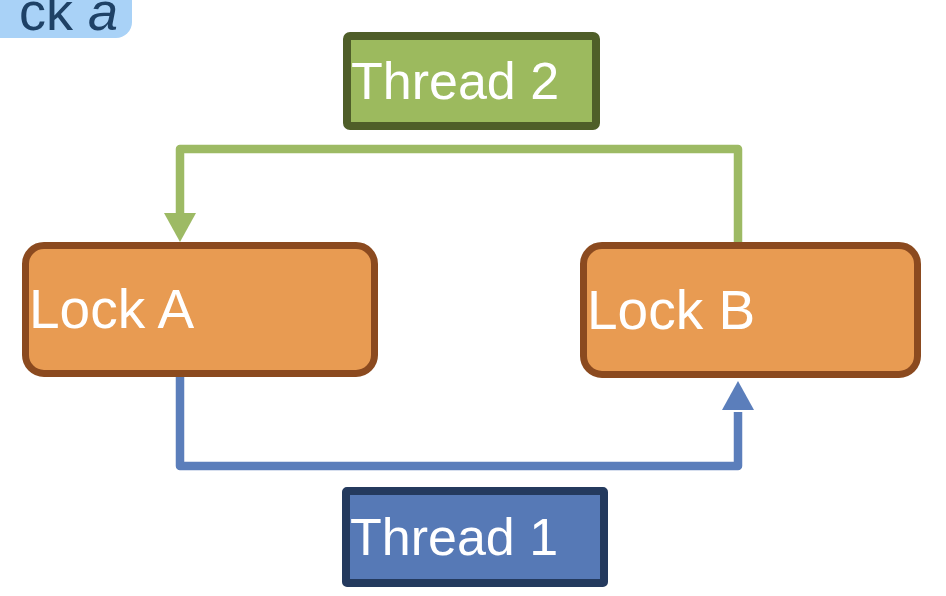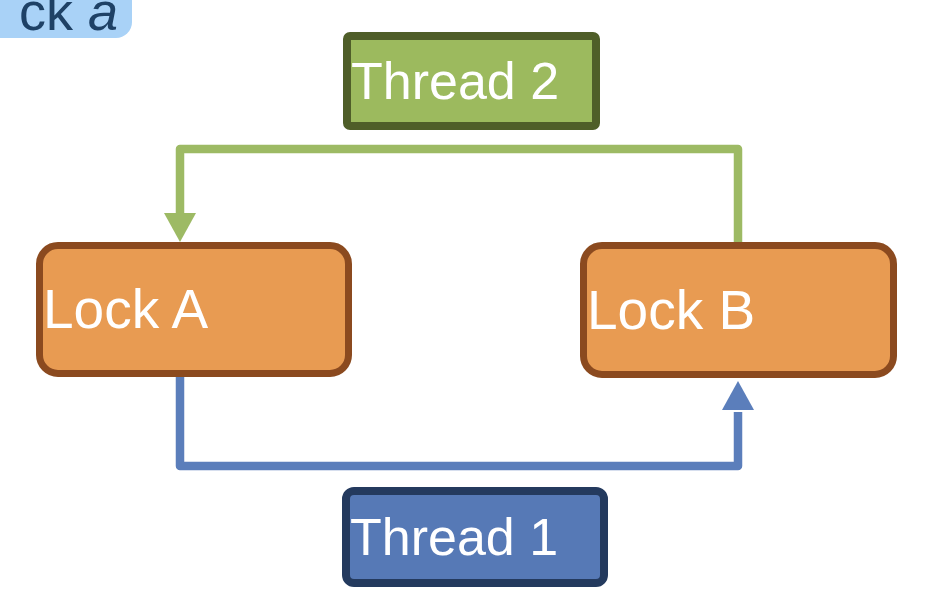--- a/index.html
+++ b/index.html
@@ -60,39 +60,39 @@
     border-radius: 7px;
     font-size: 52px;
   }
   .thread1-node {
     left: 342px;
     top: 487px;
     width: 266px;
     height: 100px;
     background: var(--blue_fill);
     border: 8px solid var(--blue_border);
-    border-radius: 12px;
+    border-radius: 5px;
     font-size: 52px;
   }
   .lock-node {
     background: var(--orange_fill);
     border: 7px solid var(--orange_border);
     border-radius: 22px;
     font-size: 55px;
   }
   .lockA-node {
-    left: 36px;
+    left: 22px;
     top: 242px;
-    width: 316px;
+    width: 356px;
     height: 135px;
   }
   .lockB-node {
     left: 580px;
     top: 242px;
-    width: 317px;
+    width: 341px;
     height: 136px;
   }
   .highlight-fragment {
     position: absolute;
     left: -62px;
     top: -28px;
     width: 194px;
     height: 66px;
     background: var(--highlight_bg);
     border-radius: 16px;

